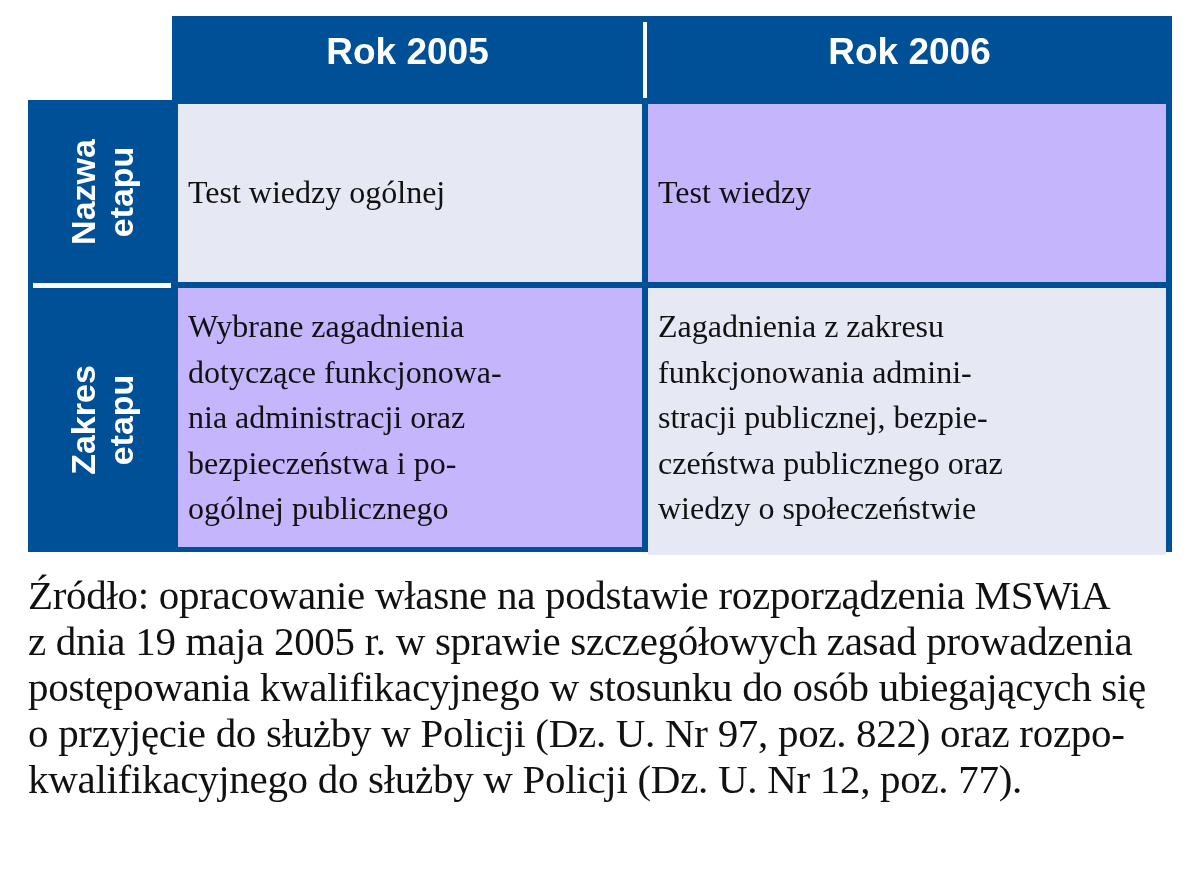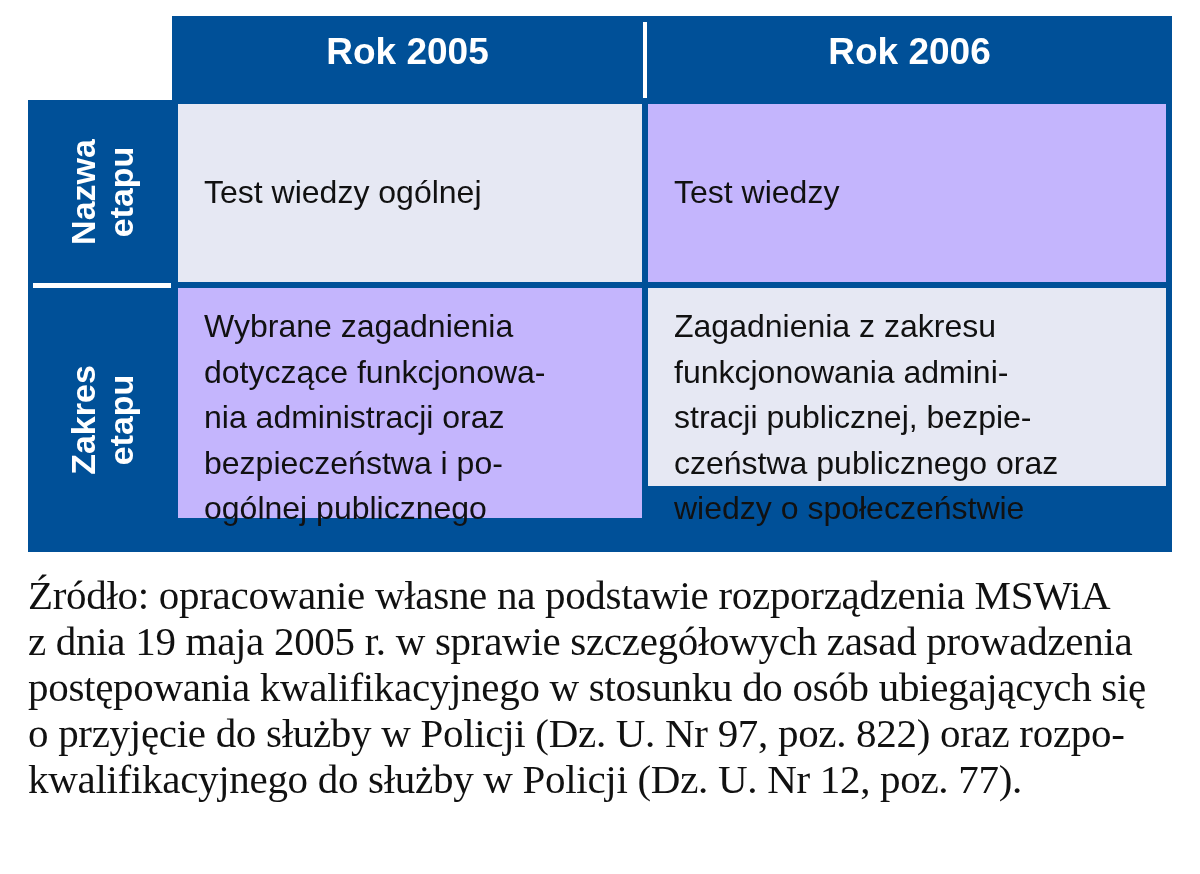--- a/index.html
+++ b/index.html
@@ -18,27 +18,27 @@
   .side-divider { position: absolute; left: 33px; top: 283px; width: 138px; height: 5px; background: #ffffff; }
   .side-cell { position: absolute; left: 28px; width: 148px; display: flex; align-items: center; justify-content: center; }
   .side-cell.r1 { top: 100px; height: 183px; }
   .side-cell.r2 { top: 288px; height: 264px; }
   .side-label { transform: rotate(-90deg); color: #ffffff; font-weight: bold; font-size: 34px; line-height: 38px;
                 text-align: center; white-space: nowrap; font-family: "Liberation Sans", sans-serif; }
 
   
   .grid-bg { position: absolute; left: 172px; top: 100px; width: 1000px; height: 452px; background: #005098; }
   .cell { position: absolute; box-sizing: border-box; color: #111111; font-size: 32px; line-height: 45.5px;
-          font-family: Liberation Sans, sans-serif; padding-left: 26px; }
+          font-family: Liberation Serif, serif; padding-left: 10px; }
   .cell.shade { background: #e6e8f3; }
   .cell.white { background: #c4b5fd; }
   .cell.a { left: 178px; top: 104px; width: 464px; height: 178px; display: flex; align-items: center; }
   .cell.b { left: 648px; top: 104px; width: 518px; height: 178px; display: flex; align-items: center; }
-  .cell.c { left: 178px; top: 288px; width: 464px; height: 230px; padding-top: 16px; }
-  .cell.d { left: 648px; top: 288px; width: 518px; height: 198px; padding-top: 16px; }
+  .cell.c { left: 178px; top: 288px; width: 464px; height: 259px; padding-top: 16px; }
+  .cell.d { left: 648px; top: 288px; width: 518px; height: 267px; padding-top: 16px; }
   .line { display: block; white-space: nowrap; }
 
   
   .source { position: absolute; left: 28px; top: 572px; width: 1150px; font-family: "Liberation Serif", serif;
             font-size: 41px; line-height: 46px; color: #111111; }
   .source .line { letter-spacing: -0.3px; }
 </style>
 </head>
 <body>
 

